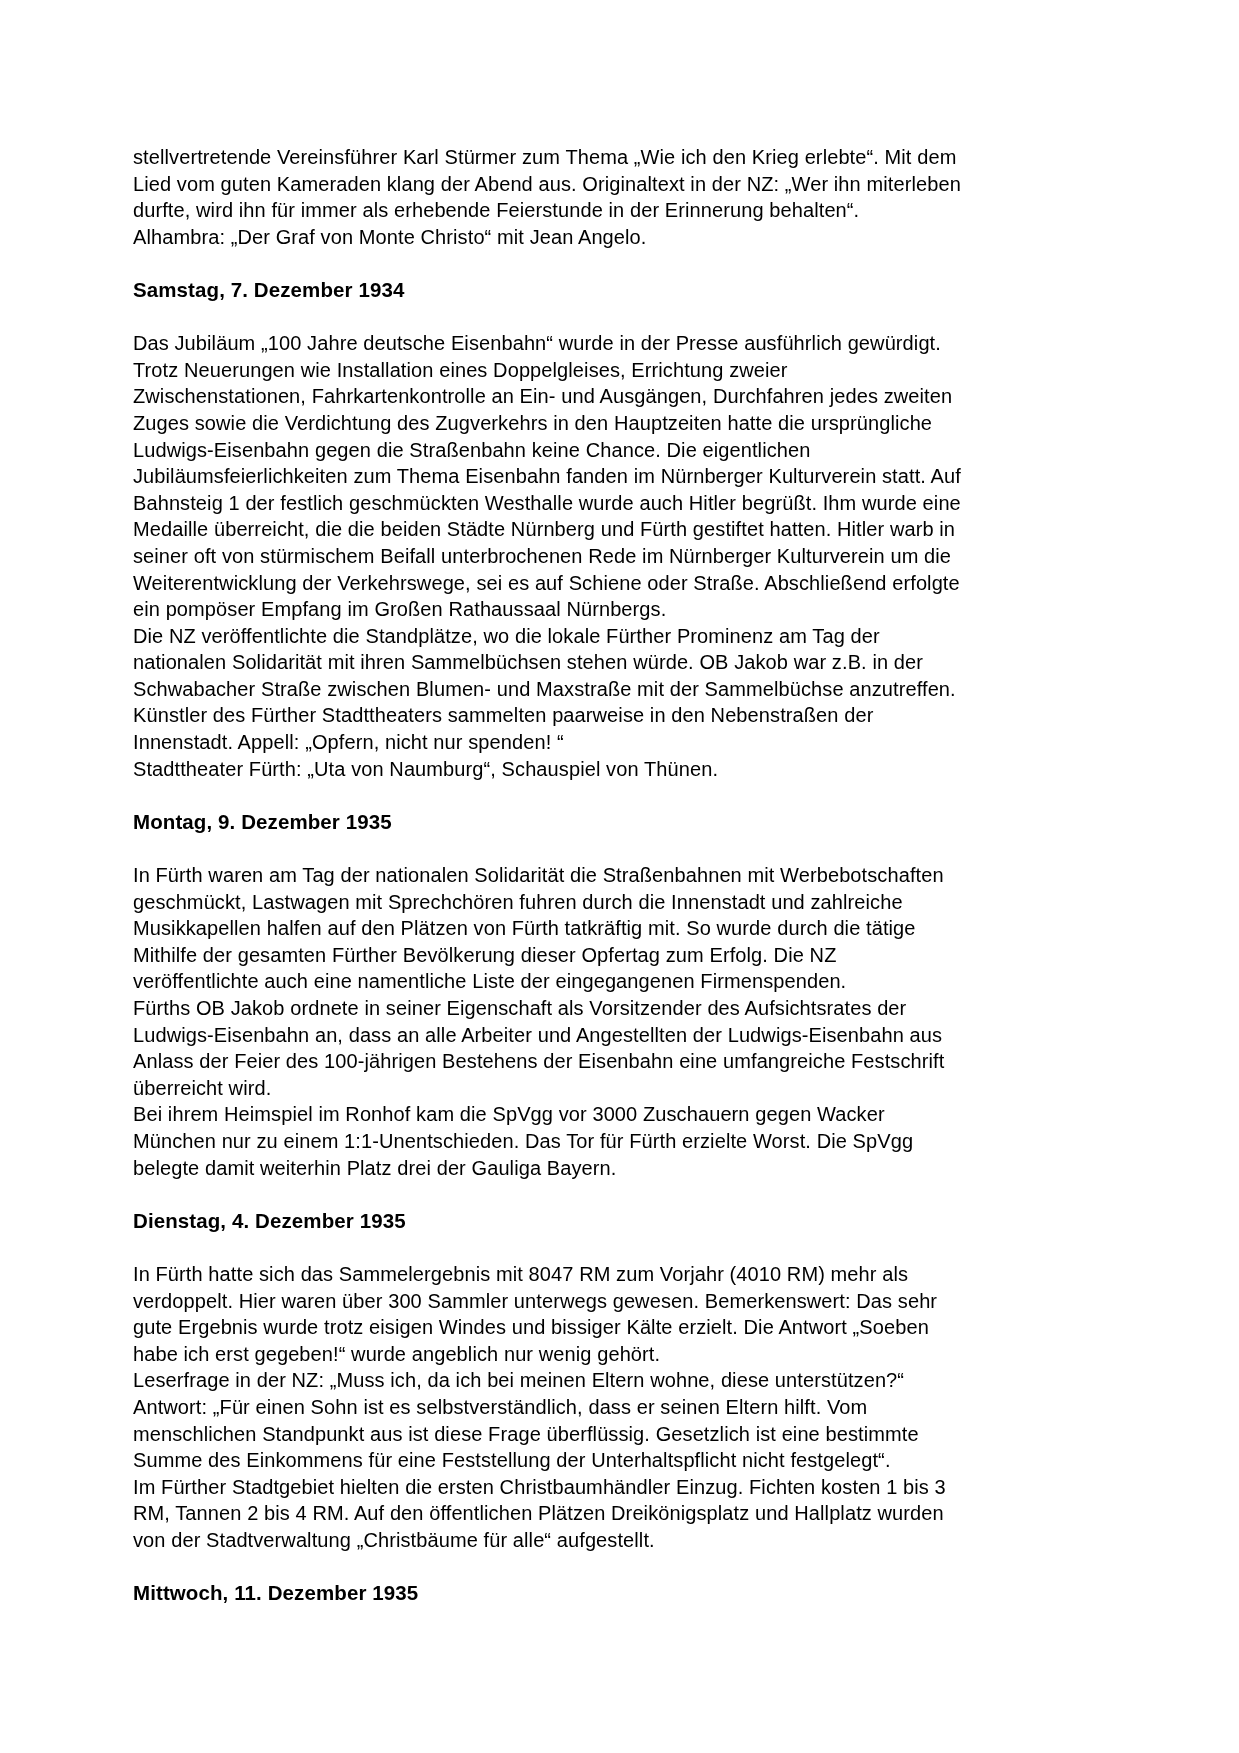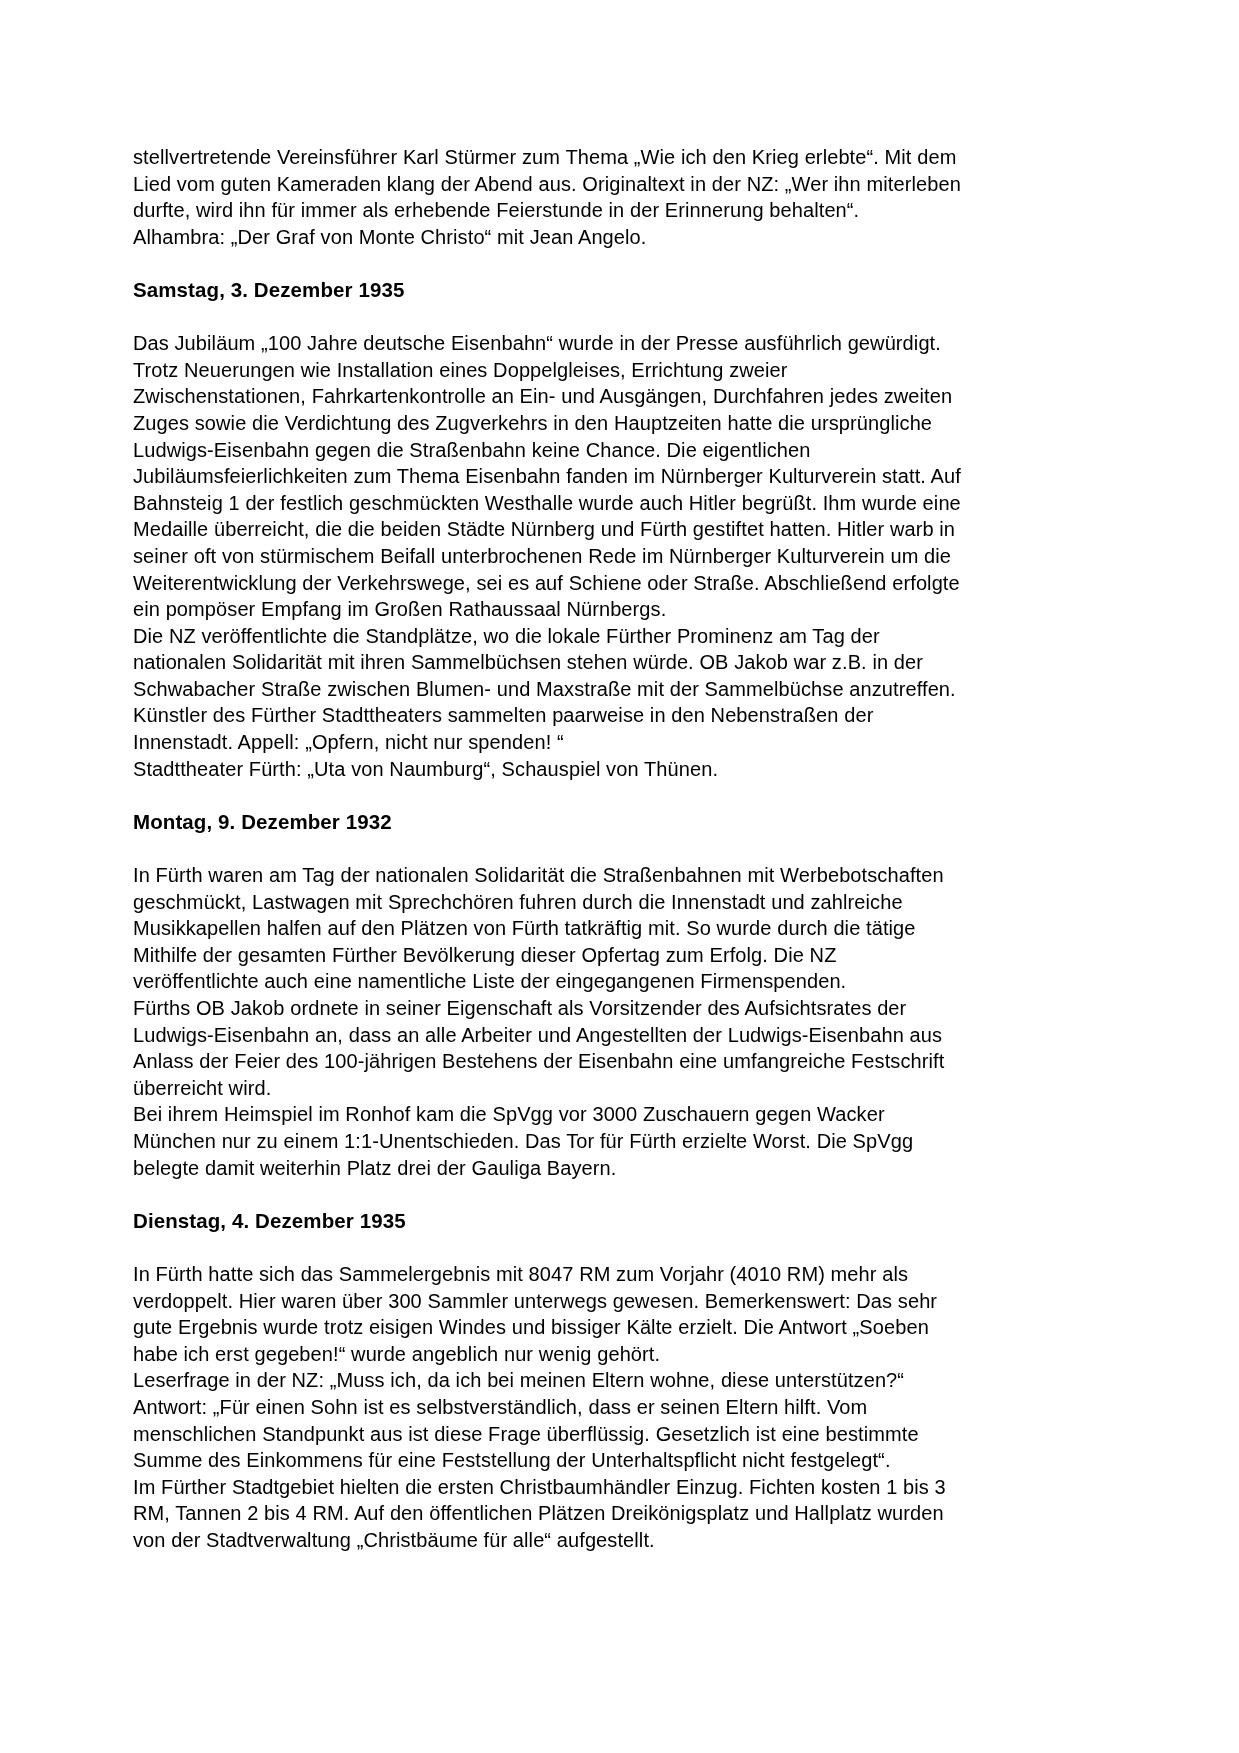--- a/index.html
+++ b/index.html
@@ -47,41 +47,41 @@
 <body>
 
 <div class="page">
   <div class="doc">
 
     <p class="para block">stellvertretende Vereinsführer Karl Stürmer zum Thema „Wie ich den Krieg erlebte“. Mit dem
 Lied vom guten Kameraden klang der Abend aus. Originaltext in der NZ: „Wer ihn miterleben
 durfte, wird ihn für immer als erhebende Feierstunde in der Erinnerung behalten“.
 Alhambra: „Der Graf von Monte Christo“ mit Jean Angelo.</p>
 
-    <h2 class="heading block">Samstag, 3. Dezember 1935</h2>
+    <h2 class="heading block">Samstag, 7. Dezember 1934</h2>
 
     <p class="para block">Das Jubiläum „100 Jahre deutsche Eisenbahn“ wurde in der Presse ausführlich gewürdigt.
 Trotz Neuerungen wie Installation eines Doppelgleises, Errichtung zweier
 Zwischenstationen, Fahrkartenkontrolle an Ein- und Ausgängen, Durchfahren jedes zweiten
 Zuges sowie die Verdichtung des Zugverkehrs in den Hauptzeiten hatte die ursprüngliche
 Ludwigs-Eisenbahn gegen die Straßenbahn keine Chance. Die eigentlichen
 Jubiläumsfeierlichkeiten zum Thema Eisenbahn fanden im Nürnberger Kulturverein statt. Auf
 Bahnsteig 1 der festlich geschmückten Westhalle wurde auch Hitler begrüßt. Ihm wurde eine
 Medaille überreicht, die die beiden Städte Nürnberg und Fürth gestiftet hatten. Hitler warb in
 seiner oft von stürmischem Beifall unterbrochenen Rede im Nürnberger Kulturverein um die
 Weiterentwicklung der Verkehrswege, sei es auf Schiene oder Straße. Abschließend erfolgte
 ein pompöser Empfang im Großen Rathaussaal Nürnbergs.
 Die NZ veröffentlichte die Standplätze, wo die lokale Fürther Prominenz am Tag der
 nationalen Solidarität mit ihren Sammelbüchsen stehen würde. OB Jakob war z.B. in der
 Schwabacher Straße zwischen Blumen- und Maxstraße mit der Sammelbüchse anzutreffen.
 Künstler des Fürther Stadttheaters sammelten paarweise in den Nebenstraßen der
 Innenstadt. Appell: „Opfern, nicht nur spenden! “
 Stadttheater Fürth: „Uta von Naumburg“, Schauspiel von Thünen.</p>
 
-    <h2 class="heading block">Montag, 9. Dezember 1932</h2>
+    <h2 class="heading block">Montag, 9. Dezember 1935</h2>
 
     <p class="para block">In Fürth waren am Tag der nationalen Solidarität die Straßenbahnen mit Werbebotschaften
 geschmückt, Lastwagen mit Sprechchören fuhren durch die Innenstadt und zahlreiche
 Musikkapellen halfen auf den Plätzen von Fürth tatkräftig mit. So wurde durch die tätige
 Mithilfe der gesamten Fürther Bevölkerung dieser Opfertag zum Erfolg. Die NZ
 veröffentlichte auch eine namentliche Liste der eingegangenen Firmenspenden.
 Fürths OB Jakob ordnete in seiner Eigenschaft als Vorsitzender des Aufsichtsrates der
 Ludwigs-Eisenbahn an, dass an alle Arbeiter und Angestellten der Ludwigs-Eisenbahn aus
 Anlass der Feier des 100-jährigen Bestehens der Eisenbahn eine umfangreiche Festschrift
 überreicht wird.
@@ -96,15 +96,16 @@
 gute Ergebnis wurde trotz eisigen Windes und bissiger Kälte erzielt. Die Antwort „Soeben
 habe ich erst gegeben!“ wurde angeblich nur wenig gehört.
 Leserfrage in der NZ: „Muss ich, da ich bei meinen Eltern wohne, diese unterstützen?“
 Antwort: „Für einen Sohn ist es selbstverständlich, dass er seinen Eltern hilft. Vom
 menschlichen Standpunkt aus ist diese Frage überflüssig. Gesetzlich ist eine bestimmte
 Summe des Einkommens für eine Feststellung der Unterhaltspflicht nicht festgelegt“.
 Im Fürther Stadtgebiet hielten die ersten Christbaumhändler Einzug. Fichten kosten 1 bis 3
 RM, Tannen 2 bis 4 RM. Auf den öffentlichen Plätzen Dreikönigsplatz und Hallplatz wurden
 von der Stadtverwaltung „Christbäume für alle“ aufgestellt.</p>
 
+    <h2 class="heading block">Mittwoch, 11. Dezember 1935</h2>
 
   </div>
 </div>
 
 </body></html>

